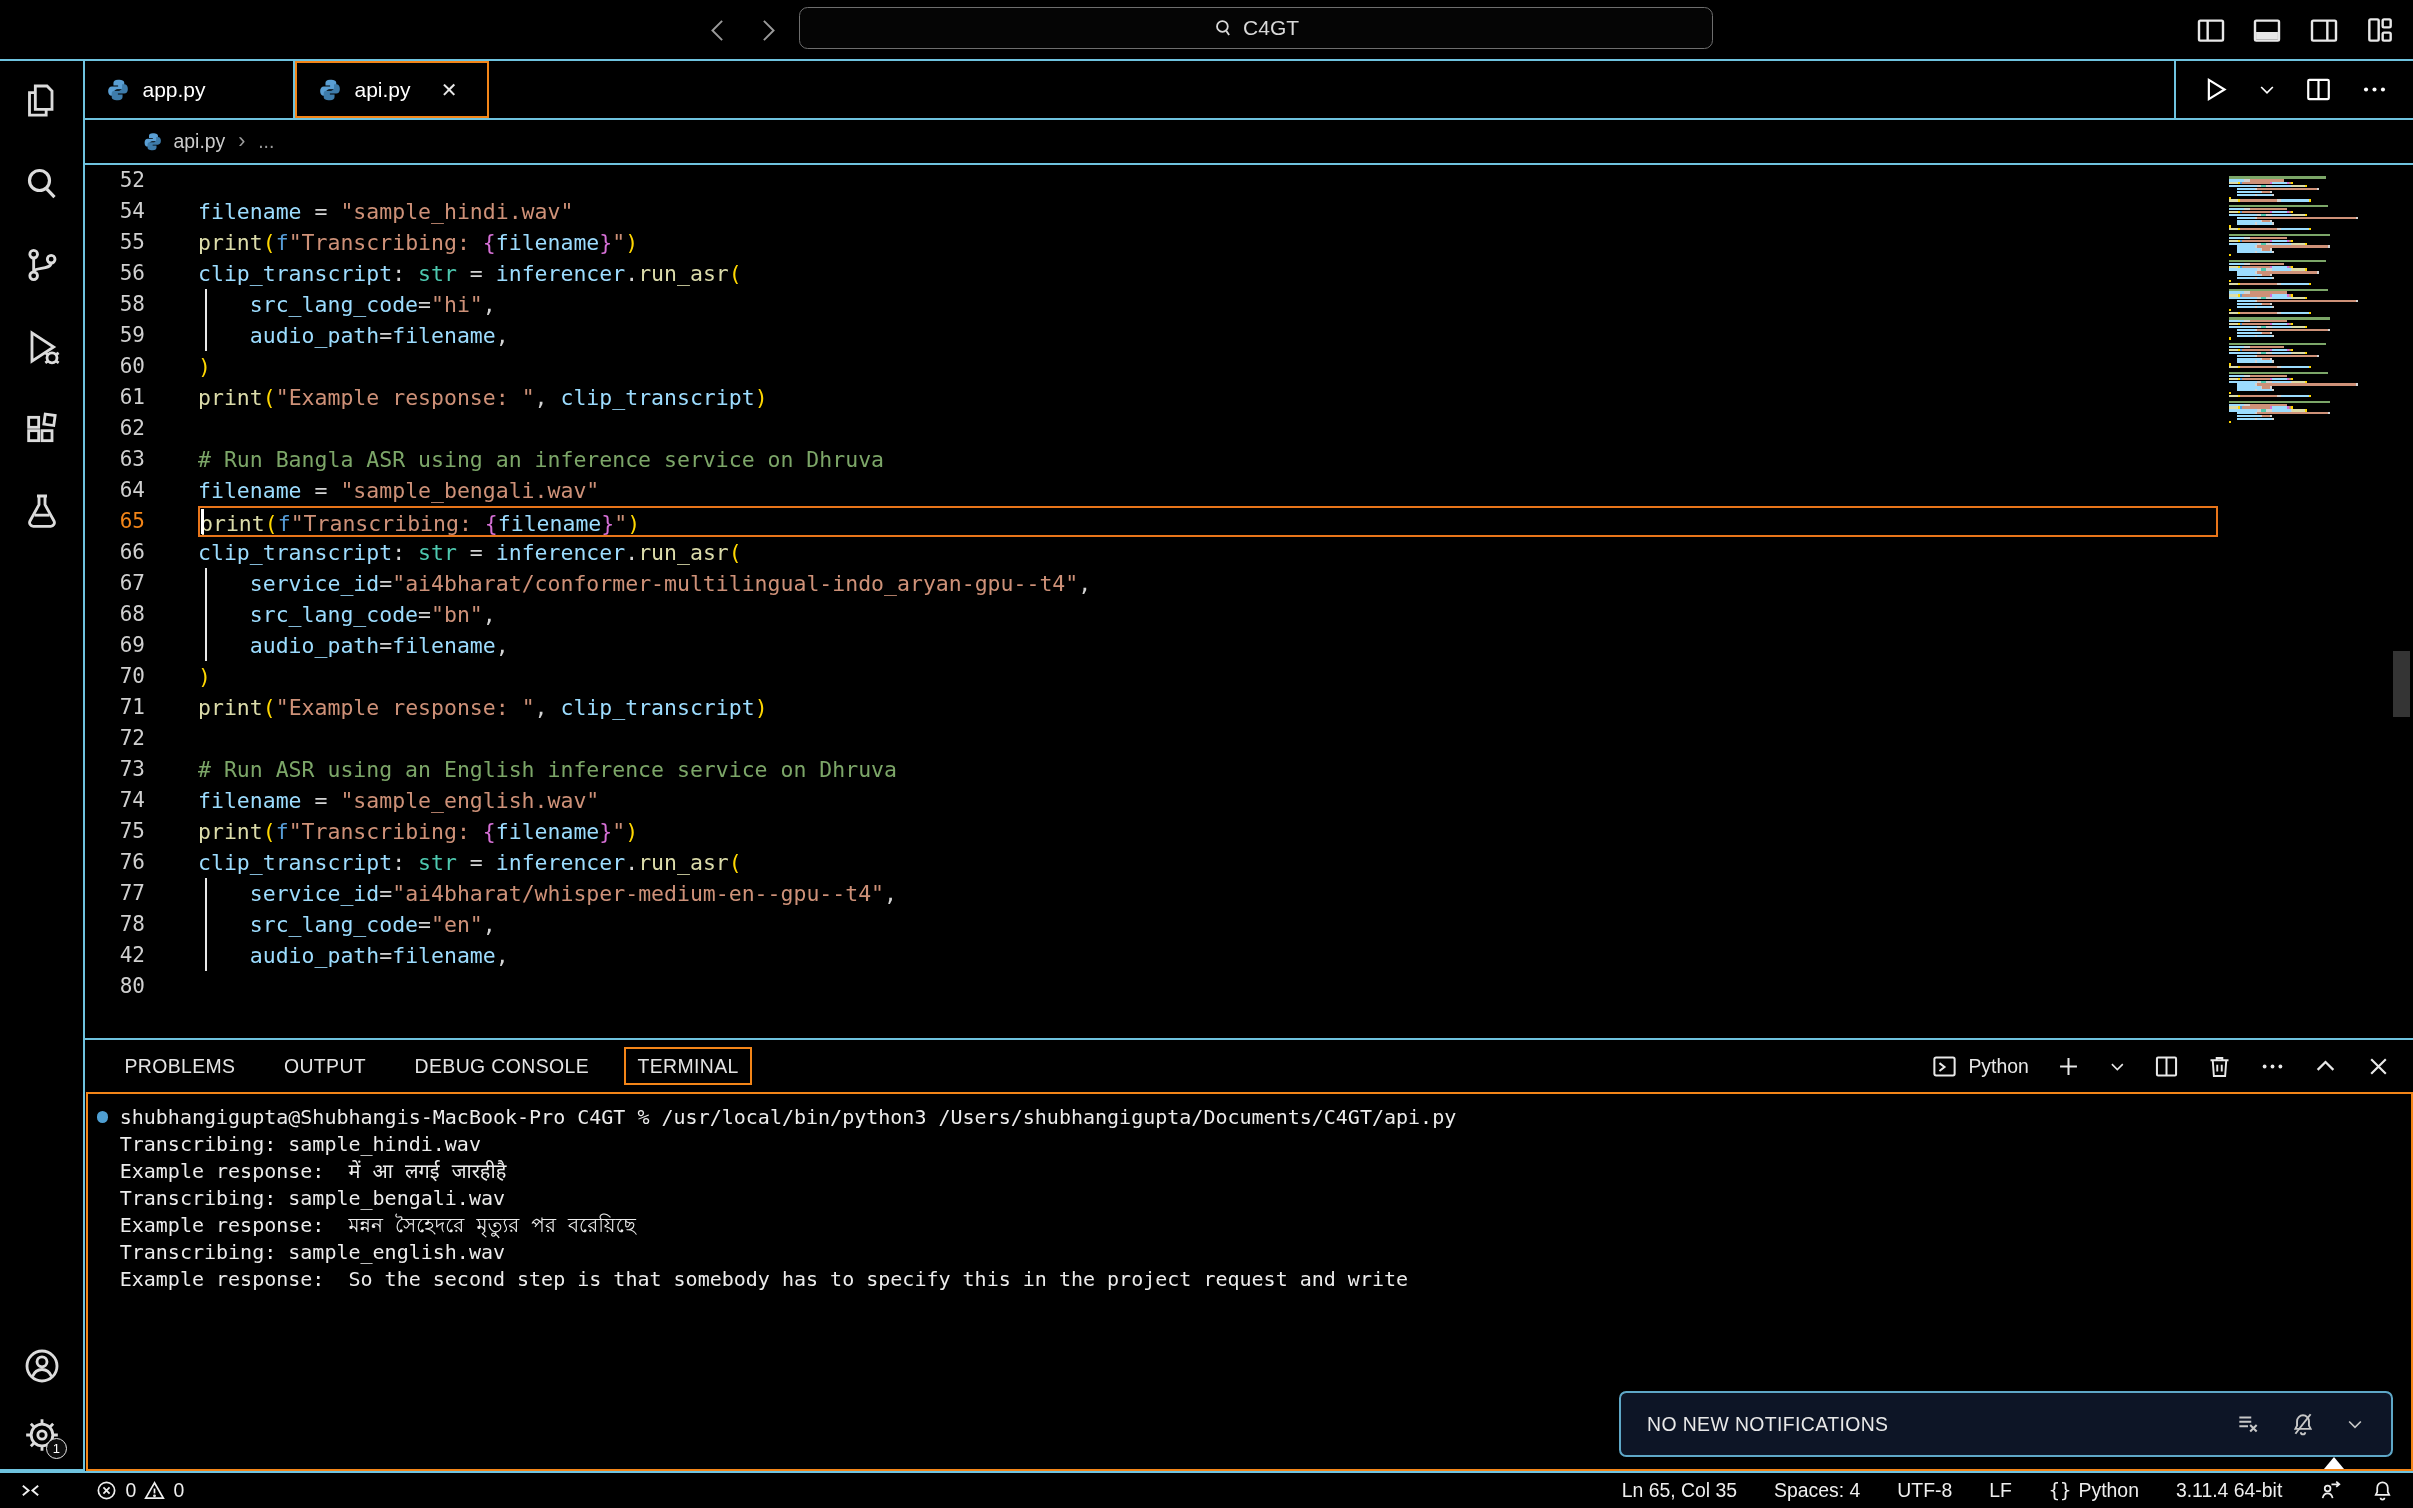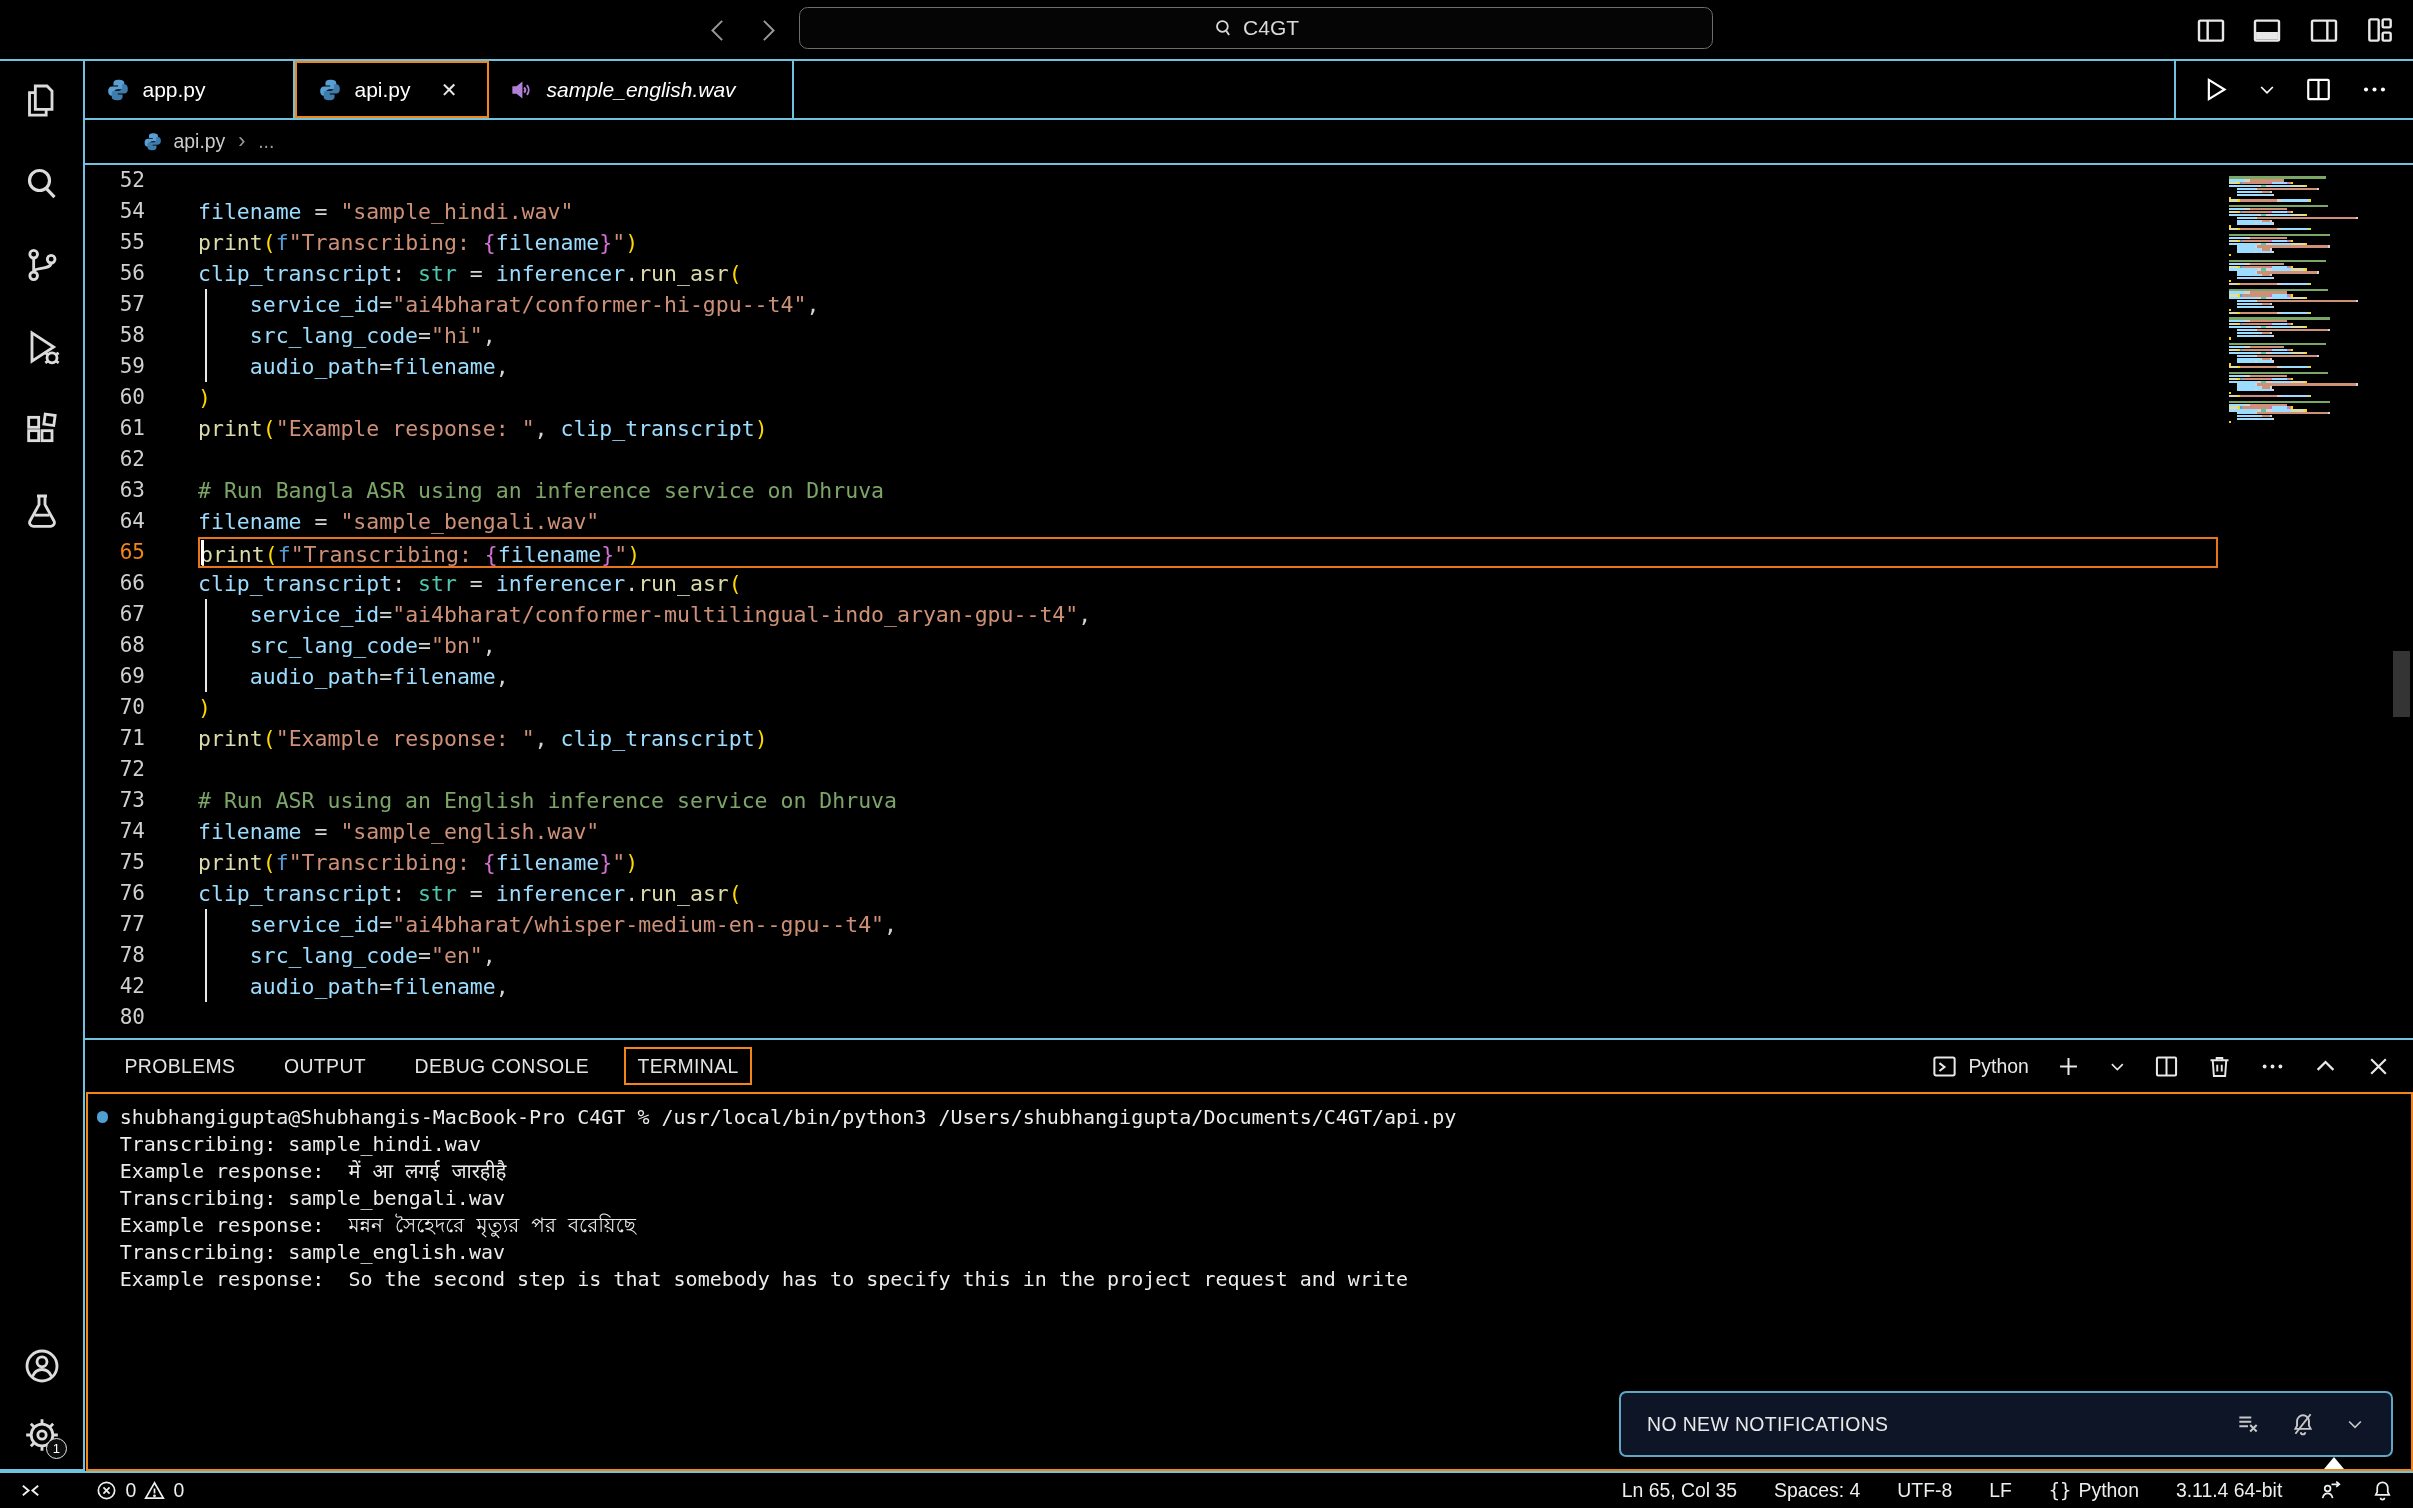--- a/index.html
+++ b/index.html
@@ -251,29 +251,20 @@
       </div>
       <div class="tab active" style="width:194px">
         <span class="ticon">
           <svg viewBox="0 0 24 24">
               <path fill="#5A9FD4" d="M12 2.5c-3 0-4.2 1.3-4.2 3v2.3h4.3v.9H6.3c-2 0-3.4 1.5-3.4 4.3 0 2.8 1.3 4.4 3.3 4.4h2v-2.8c0-2 1.6-3.2 3.3-3.2h4c1.5 0 2.3-1 2.3-2.3V5.5c0-1.8-1.3-3-5.8-3z"></path>
               <path fill="#3E7CAB" d="M12 21.5c3 0 4.2-1.3 4.2-3v-2.3h-4.3v-.9h5.8c2 0 3.4-1.5 3.4-4.3 0-2.8-1.3-4.4-3.3-4.4h-2v2.8c0 2-1.6 3.2-3.3 3.2h-4c-1.5 0-2.3 1-2.3 2.3v3.6c0 1.8 1.3 3 5.8 3z"></path>
             </svg>
         </span>
         <span class="tlabel">api.py</span>
         <span class="tclose">✕</span>
-      </div>
-      <div class="tab italic" style="width:305px">
-        <span class="ticon">
-          <svg viewBox="0 0 24 24" fill="none" stroke="#B180D7" stroke-width="1.8">
-              <path fill="#B180D7" d="M4 9.5v5h3.2L11.5 18V6L7.2 9.5H4z"></path>
-              <path d="M14 9.5a3.8 3.8 0 0 1 0 5M16.5 7.5a7 7 0 0 1 0 9"></path>
-            </svg>
-        </span>
-        <span class="tlabel">sample_english.wav</span>
       </div>
       <div id="tab-filler"></div>
       <div id="editor-actions">
         <span class="ea-icon">
           <svg viewBox="0 0 24 24" fill="none" stroke="currentColor" stroke-width="1.8">
               <path d="M6.5 4l13 8-13 8z"></path>
             </svg>
         </span>
         <span class="ea-icon" style="width:20px">
           <svg viewBox="0 0 24 24" fill="none" stroke="currentColor" stroke-width="2">
@@ -307,21 +298,20 @@
       <span class="bc-sep">›</span>
       <span class="bc-more">...</span>
     </div>
 
     <div id="editor">
       <div id="code-lines">
           <div class="cl"><span class="ln">52</span><span class="cw"></span></div>
           <div class="cl"><span class="ln">54</span><span class="cw"><span class="tk-v">filename</span><span class="tk-p"> = </span><span class="tk-s">"sample_hindi.wav"</span></span></div>
           <div class="cl"><span class="ln">55</span><span class="cw"><span class="tk-f">print</span><span class="tk-b1">(</span><span class="tk-k">f</span><span class="tk-s">"Transcribing: </span><span class="tk-b2">{</span><span class="tk-v">filename</span><span class="tk-b2">}</span><span class="tk-s">"</span><span class="tk-b1">)</span></span></div>
           <div class="cl"><span class="ln">56</span><span class="cw"><span class="tk-v">clip_transcript</span><span class="tk-p">: </span><span class="tk-y">str</span><span class="tk-p"> = </span><span class="tk-v">inferencer</span><span class="tk-p">.</span><span class="tk-f">run_asr</span><span class="tk-b1">(</span></span></div>
-          <div class="cl"><span class="ln">57</span><span class="cw"><span class="guide"></span><span class="tk-p">    </span><span class="tk-v">service_id</span><span class="tk-p">=</span><span class="tk-s">"ai4bharat/conformer-hi-gpu--t4"</span><span class="tk-p">,</span></span></div>
           <div class="cl"><span class="ln">58</span><span class="cw"><span class="guide"></span><span class="tk-p">    </span><span class="tk-v">src_lang_code</span><span class="tk-p">=</span><span class="tk-s">"hi"</span><span class="tk-p">,</span></span></div>
           <div class="cl"><span class="ln">59</span><span class="cw"><span class="guide"></span><span class="tk-p">    </span><span class="tk-v">audio_path</span><span class="tk-p">=</span><span class="tk-v">filename</span><span class="tk-p">,</span></span></div>
           <div class="cl"><span class="ln">60</span><span class="cw"><span class="tk-b1">)</span></span></div>
           <div class="cl"><span class="ln">61</span><span class="cw"><span class="tk-f">print</span><span class="tk-b1">(</span><span class="tk-s">"Example response: "</span><span class="tk-p">, </span><span class="tk-v">clip_transcript</span><span class="tk-b1">)</span></span></div>
           <div class="cl"><span class="ln">62</span><span class="cw"></span></div>
           <div class="cl"><span class="ln">63</span><span class="cw"><span class="tk-c"># Run Bangla ASR using an inference service on Dhruva</span></span></div>
           <div class="cl"><span class="ln">64</span><span class="cw"><span class="tk-v">filename</span><span class="tk-p"> = </span><span class="tk-s">"sample_bengali.wav"</span></span></div>
           <div class="cl cur"><span class="ln">65</span><span class="cw"><span class="tk-f">print</span><span class="tk-b1">(</span><span class="tk-k">f</span><span class="tk-s">"Transcribing: </span><span class="tk-b2">{</span><span class="tk-v">filename</span><span class="tk-b2">}</span><span class="tk-s">"</span><span class="tk-b1">)</span><span class="cursor"></span></span></div>
           <div class="cl"><span class="ln">66</span><span class="cw"><span class="tk-v">clip_transcript</span><span class="tk-p">: </span><span class="tk-y">str</span><span class="tk-p"> = </span><span class="tk-v">inferencer</span><span class="tk-p">.</span><span class="tk-f">run_asr</span><span class="tk-b1">(</span></span></div>
           <div class="cl"><span class="ln">67</span><span class="cw"><span class="guide"></span><span class="tk-p">    </span><span class="tk-v">service_id</span><span class="tk-p">=</span><span class="tk-s">"ai4bharat/conformer-multilingual-indo_aryan-gpu--t4"</span><span class="tk-p">,</span></span></div>

